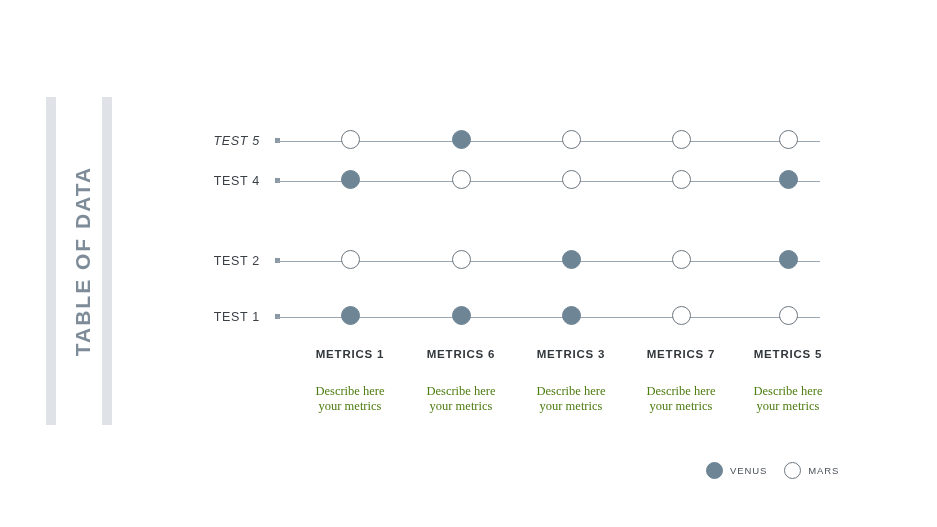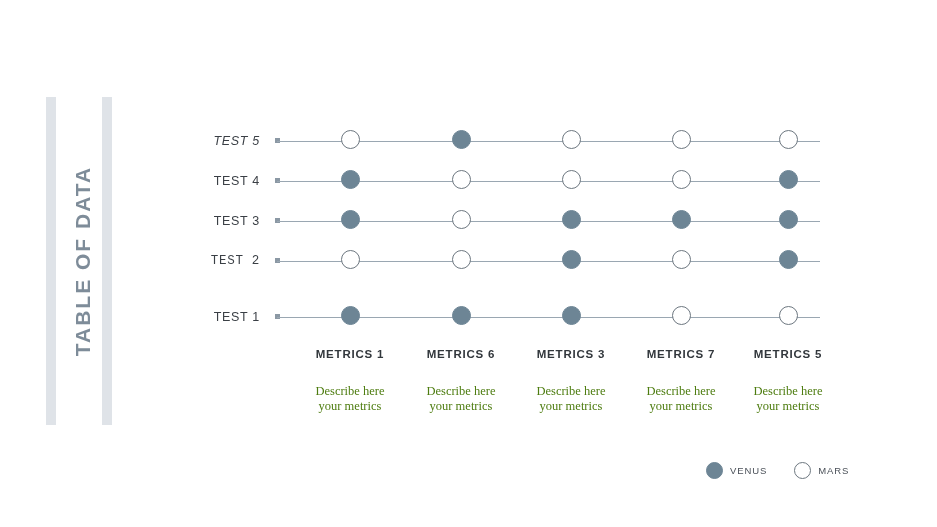--- a/index.html
+++ b/index.html
@@ -131,21 +131,21 @@
     white-space: pre-line;
   }
 
   
   .legend {
     position: absolute;
     left: 706px;
     top: 462px;
     display: flex;
     align-items: center;
-    gap: 19px;
+    gap: 9px;
   }
   .legend-item {
     display: flex;
     align-items: center;
     gap: 7px;
     margin-right: 8px;
   }
   .legend-swatch {
     width: 17px;
     height: 17px;
@@ -189,31 +189,21 @@
     <div class="row" style="top: 166px;">
       <div class="row-label">TEST 4</div>
       <div class="row-startdot"></div>
       <div class="row-track"></div>
       <div class="marker venus" style="left: 350px;"></div>
       <div class="marker mars" style="left: 461px;"></div>
       <div class="marker mars" style="left: 571px;"></div>
       <div class="marker mars" style="left: 681px;"></div>
       <div class="marker venus" style="left: 788px;"></div>
     </div>
-    <div class="row" style="top: 206px;">
-      <div class="row-label">TEST 3</div>
-      <div class="row-startdot"></div>
-      <div class="row-track"></div>
-      <div class="marker venus" style="left: 350px;"></div>
-      <div class="marker mars" style="left: 461px;"></div>
-      <div class="marker venus" style="left: 571px;"></div>
-      <div class="marker venus" style="left: 681px;"></div>
-      <div class="marker venus" style="left: 788px;"></div>
-    </div>
-    <div class="row" style="top: 246px; font-family: Liberation Mono, monospace;">
+    <div class="row" style="top: 246px;">
       <div class="row-label">TEST 2</div>
       <div class="row-startdot"></div>
       <div class="row-track"></div>
       <div class="marker mars" style="left: 350px;"></div>
       <div class="marker mars" style="left: 461px;"></div>
       <div class="marker venus" style="left: 571px;"></div>
       <div class="marker mars" style="left: 681px;"></div>
       <div class="marker venus" style="left: 788px;"></div>
     </div>
     <div class="row" style="top: 302px; padding-left: 12px;">

